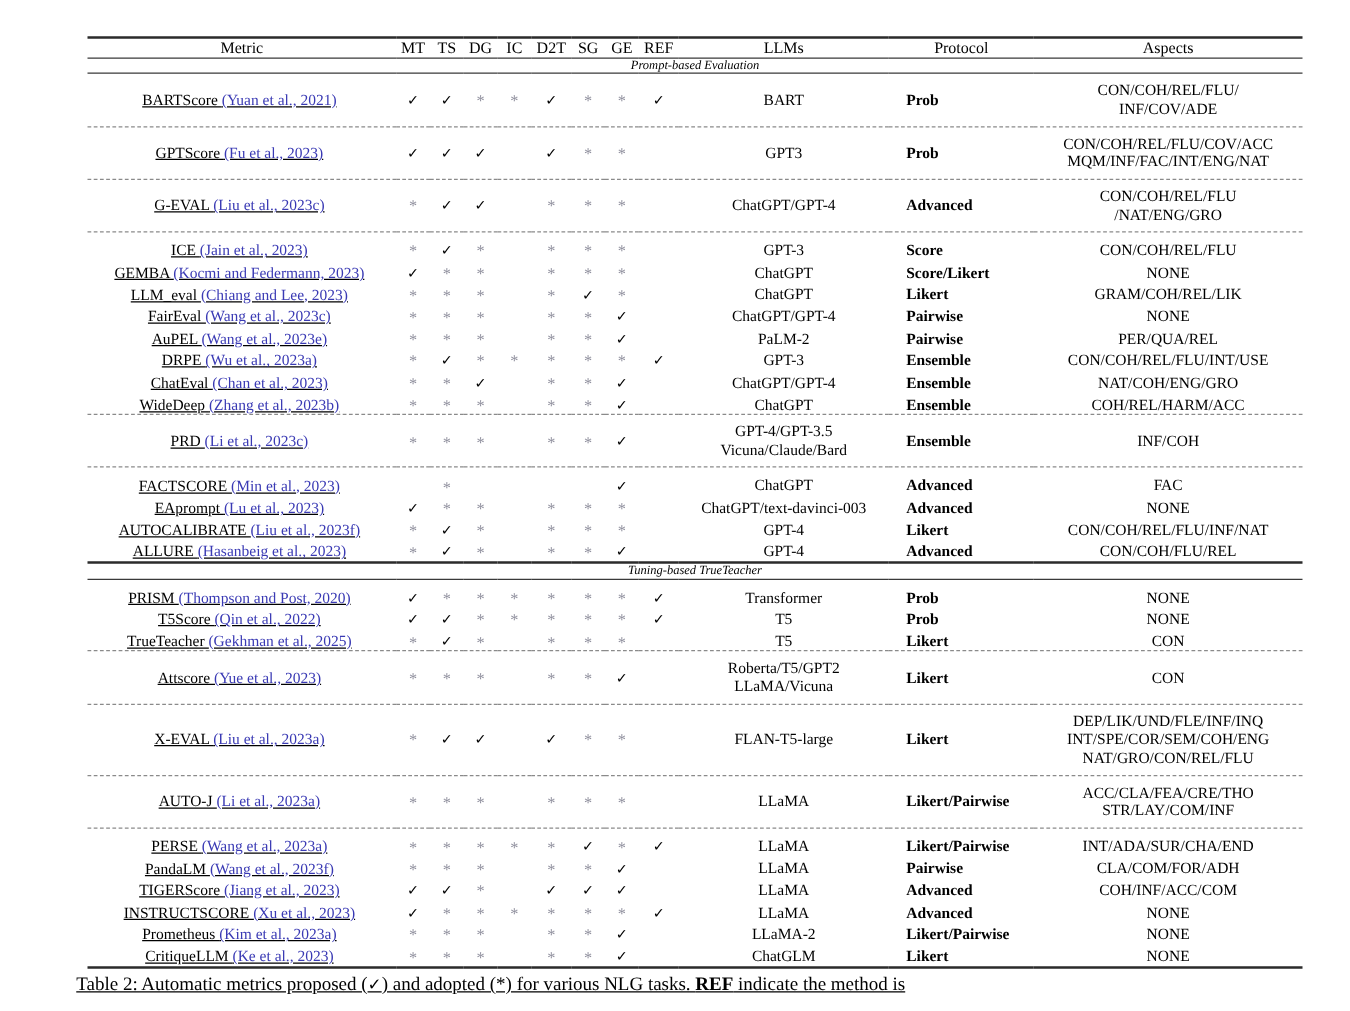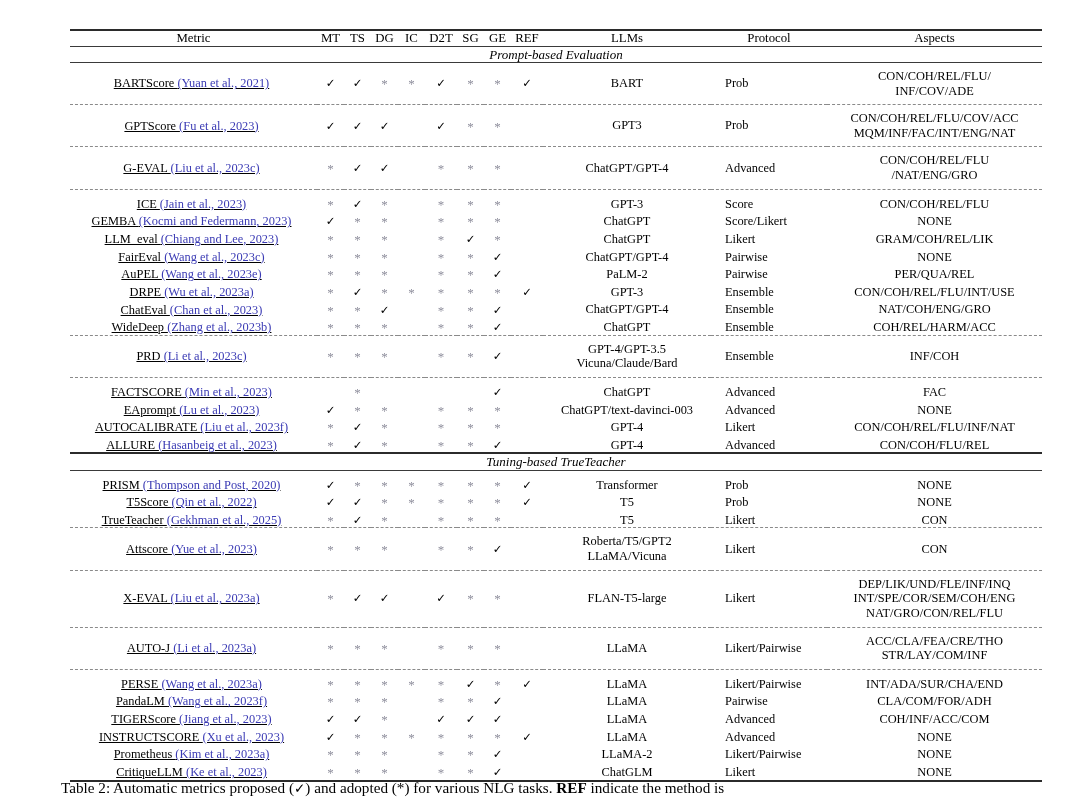--- a/index.html
+++ b/index.html
@@ -79,21 +79,21 @@
     padding: 5px 0 6px 0;
     font-size: 12.8px;
     white-space: nowrap;
   }
   .hdr td.metric-h { padding-left: 0; }
 
   
   .section-label td {
     text-align: center;
     font-style: italic;
-    font-size: 13px;
+    font-size: 10px;
     padding: 5px 0 5px 0;
   }
 
   
   tr.data td {
     padding: 1.5px 0 1.5px 0;
   }
   tr.data td.metric {
     text-align: center;
     white-space: nowrap;
@@ -105,21 +105,21 @@
     text-align: center;
     font-size: 12.4px;
   }
   tr.data td.llm,
   tr.data td.proto,
   tr.data td.aspect {
     text-align: center;
     font-size: 12.4px;
     line-height: 1.18;
   }
-  tr.data td.proto { text-align: left; padding-left: 14px; }
+  tr.data td.proto { text-align: left; padding-left: 14px; font-weight: bold; }
 
   tr.tall td { padding-top: 6px; padding-bottom: 6px; }
   tr.pad-top td { padding-top: 7px; }
   tr.pad-bot td { padding-bottom: 0; }
 
   .cite { color: #3a3ab4; }
 
   .check {
     font-family: "DejaVu Sans", sans-serif;
     font-size: 11.5px;
@@ -133,20 +133,21 @@
   }
 
   .caption {
     position: absolute;
     left: 56px;
     top: 778px;
     width: 980px;
     font-size: 15.2px;
     line-height: 1.3;
     font-family: "Liberation Serif", "DejaVu Serif", serif;
+    text-decoration: underline;
   }
   .caption b { font-weight: bold; }
   .cap-sym { font-family: "DejaVu Sans", sans-serif; font-size: 13.5px; }
 </style>
 </head>
 <body>
 
 <div class="page">
 
   <div class="table-wrap">

